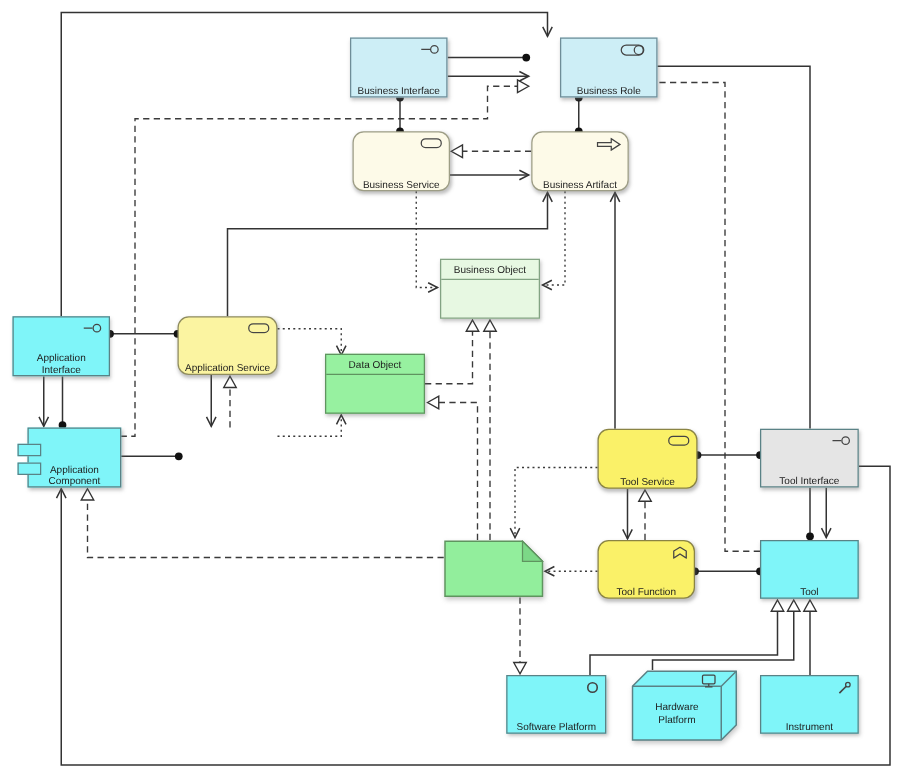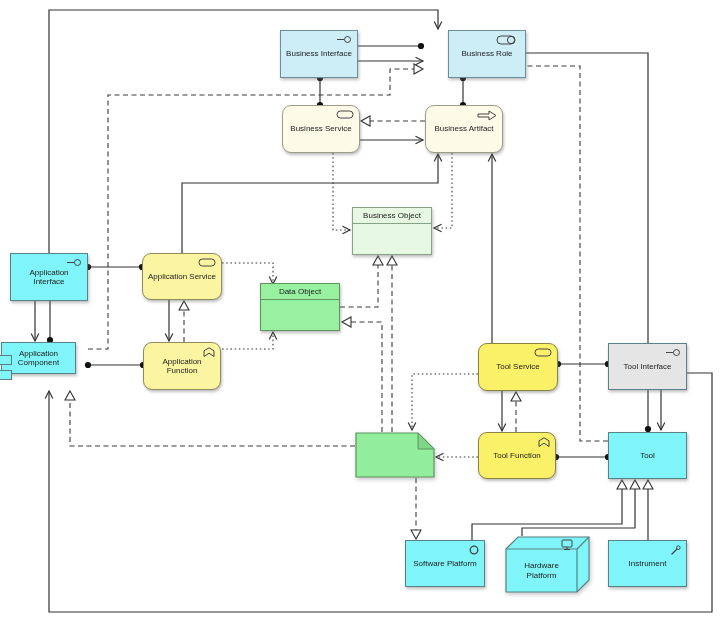--- a/index.html
+++ b/index.html
@@ -1,19 +1,19 @@
 <!DOCTYPE html>
 <html><head>
 <meta charset="utf-8">
 <style>
   html,body{margin:0;padding:0;background:#fff;}
   .stage{position:relative;width:720px;height:620px;background:#fff;overflow:hidden;
          font-family:"Liberation Sans",sans-serif;}
   .edges{position:absolute;left:0;top:0;width:720px;height:620px;}
-  .node{position:absolute;box-sizing:border-box;display:flex;align-items:center;justify-content:center;
+  .node{position:absolute;box-sizing:border-box;display:flex;align-items:flex-end;justify-content:center;
         text-align:center;font-size:8px;line-height:1.15;color:#1c1c1c;}
   .boxed{border:1px solid #6e6e6e;box-shadow:1px 2px 3px rgba(110,110,110,.45);}
   .rounded{border-radius:9px;}
   .lbl{display:inline-block;padding:0 1px;}
   .wrap .lbl{max-width:58px;}
   .n-icon{position:absolute;top:4px;right:5px;line-height:0;}
   .obj-head{position:absolute;left:0;top:0;right:0;height:15px;border-bottom:1px solid #6e6e6e;
             display:flex;align-items:center;justify-content:center;}
   .tab{position:absolute;left:-9px;width:17px;height:8px;border:1px solid #6e6e6e;}
   .shape-svg{position:absolute;left:0;top:0;filter:drop-shadow(1px 2px 2px rgba(110,110,110,.4));}
@@ -235,30 +235,24 @@
       <span class="lbl">Application Service</span>
       <span class="n-icon"><svg width="18" height="9">
           <rect x="1" y="1" width="16" height="7" rx="3.5" style="fill:none;stroke:#444;stroke-width:1;"></rect>
         </svg></span>
     </div>
     <div class="node boxed" style="left: 260px; top: 283px; width: 80px; height: 48px; background: rgb(151, 241, 160); border-color: rgb(95, 148, 95); align-items: flex-start;">
       <div class="obj-head" style="border-color:#5f945f">
         <span class="lbl">Data Object</span>
       </div>
     </div>
-    <div class="node wrap boxed" style="left: 1px; top: 342px; width: 75px; height: 32px; background: rgb(127, 245, 249); border-color: rgb(90, 130, 134);">
+    <div class="node wrap boxed" style="left: 22px; top: 342px; width: 75px; height: 48px; background: rgb(127, 245, 249); border-color: rgb(90, 130, 134);">
       <span class="lbl">Application Component</span>
       <div class="tab" style="top: 12px; background: rgb(127, 245, 249); border-color: rgb(90, 130, 134);"></div>
       <div class="tab" style="top: 27px; background: rgb(127, 245, 249); border-color: rgb(90, 130, 134);"></div>
-    </div>
-    <div class="node wrap boxed rounded" style="left: 143px; top: 342px; width: 78px; height: 48px; background: rgb(251, 244, 161); border-color: rgb(143, 140, 94);">
-      <span class="lbl">Application Function</span>
-      <span class="n-icon"><svg width="12" height="10">
-          <path d="M1,9.5 V3.8 L6,0.8 L11,3.8 V9.5 L6,6.2 Z" style="fill:none;stroke:#444;stroke-width:1;"></path>
-        </svg></span>
     </div>
     <div class="node boxed rounded" style="left: 478px; top: 343px; width: 80px; height: 48px; background: rgb(250, 241, 104); border-color: rgb(138, 132, 68);">
       <span class="lbl">Tool Service</span>
       <span class="n-icon"><svg width="18" height="9">
           <rect x="1" y="1" width="16" height="7" rx="3.5" style="fill:none;stroke:#444;stroke-width:1;"></rect>
         </svg></span>
     </div>
     <div class="node boxed" style="left: 608px; top: 343px; width: 79px; height: 47px; background: #e5e5e5; border-color: rgb(90, 130, 134);">
       <span class="lbl">Tool Interface</span>
       <span class="n-icon"><svg width="16" height="9">

